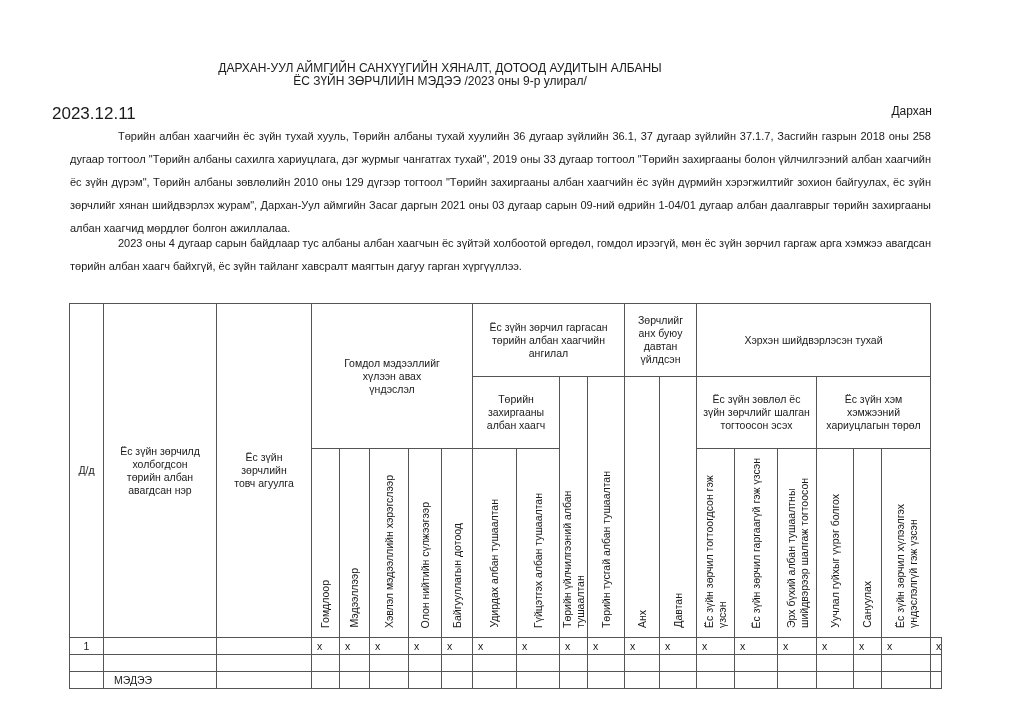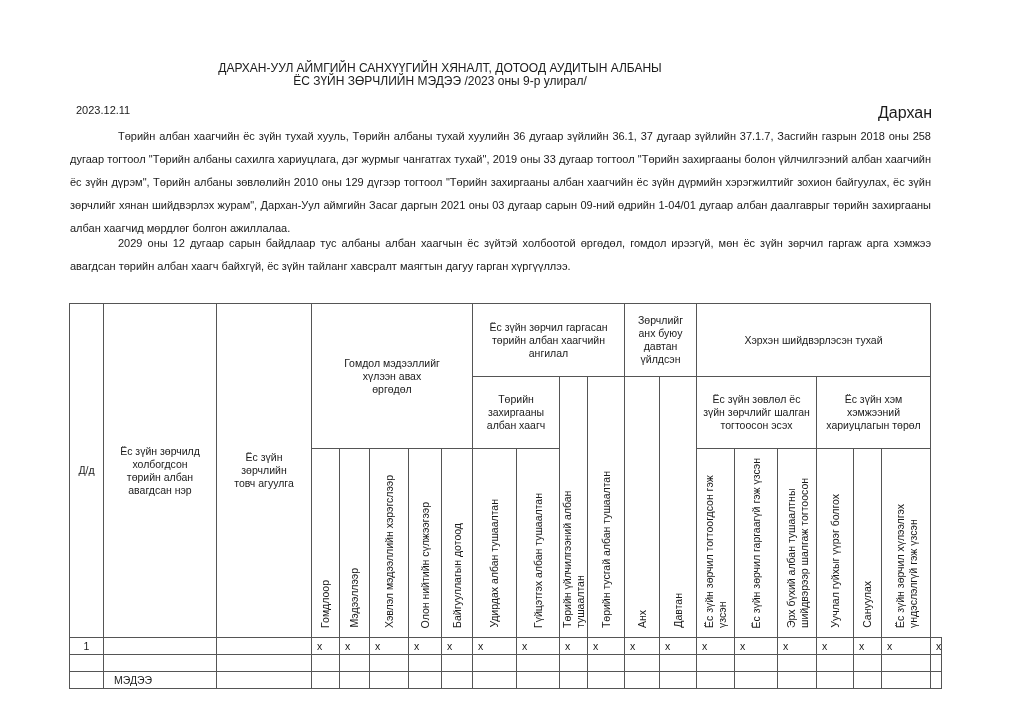--- a/index.html
+++ b/index.html
@@ -1,22 +1,22 @@
 <!DOCTYPE html>
 <html><head>
 <meta charset="utf-8">
 <style>
   html, body { margin: 0; padding: 0; background: #ffffff; }
   body { width: 1024px; height: 724px; position: relative; overflow: hidden;
          font-family: "Liberation Sans", sans-serif; color: #1a1a1a; }
   .title { position: absolute; left: 0; width: 880px; text-align: center; font-size: 12px; line-height: 13px; }
   .t1 { top: 62px; }
   .t2 { top: 75px; }
-  .date { position: absolute; left: 76px; top: 104px; font-size: 11px; }
-  .place { position: absolute; right: 92px; top: 104px; font-size: 16px; }
+  .date { position: absolute; left: 52px; top: 104px; font-size: 17px; }
+  .place { position: absolute; right: 92px; top: 104px; font-size: 12px; }
   .para { position: absolute; left: 69px; width: 861px; font-size: 11px; line-height: 23px;
           text-align: justify; text-indent: 48px; margin: 1px; }
   .p1 { top: 124px; }
   .p2 { top: 231px; }
   table.grid { position: absolute; left: 69px; top: 303px; border-collapse: collapse;
                table-layout: fixed; font-size: 10.5px; }
   table.grid td { border: 1px solid #555; padding: 0; text-align: center; vertical-align: middle;
                   line-height: 13px; overflow: hidden; }
   .vert { writing-mode: vertical-rl; transform: rotate(180deg); display: inline-block;
           text-align: left; white-space: normal; line-height: 12.5px; max-height: 178px; }
@@ -26,21 +26,21 @@
   .total { text-align: left !important; padding-left: 10px !important; }
 </style>
 </head>
 <body>
 
 <div class="title t1">ДАРХАН-УУЛ АЙМГИЙН САНХҮҮГИЙН ХЯНАЛТ, ДОТООД АУДИТЫН АЛБАНЫ</div>
 <div class="title t2">ЁС ЗҮЙН ЗӨРЧЛИЙН МЭДЭЭ /2023 оны 9-р улирал/</div>
 <div class="date">2023.12.11</div>
 <div class="place">Дархан</div>
 <p class="para p1">Төрийн албан хаагчийн ёс зүйн тухай хууль, Төрийн албаны тухай хуулийн 36 дугаар зүйлийн 36.1, 37 дугаар зүйлийн 37.1.7, Засгийн газрын 2018 оны 258 дугаар тогтоол "Төрийн албаны сахилга хариуцлага, дэг журмыг чангатгах тухай", 2019 оны 33 дугаар тогтоол "Төрийн захиргааны болон үйлчилгээний албан хаагчийн ёс зүйн дүрэм",  Төрийн албаны зөвлөлийн 2010 оны 129 дүгээр тогтоол "Төрийн захиргааны албан хаагчийн ёс зүйн дүрмийн хэрэгжилтийг зохион байгуулах, ёс зүйн зөрчлийг хянан шийдвэрлэх журам", Дархан-Уул аймгийн Засаг даргын 2021 оны 03 дугаар сарын 09-ний өдрийн 1-04/01 дугаар албан даалгаврыг төрийн захиргааны албан хаагчид мөрдлөг болгон ажиллалаа.</p>
-<p class="para p2">2029 оны 12 дугаар сарын байдлаар тус албаны албан хаагчын ёс зүйтэй холбоотой өргөдөл, гомдол ирээгүй, мөн ёс зүйн зөрчил гаргаж арга хэмжээ авагдсан төрийн албан хаагч байхгүй, ёс зүйн тайланг хавсралт маягтын дагуу гарган хүргүүллээ.</p>
+<p class="para p2">2023 оны 4 дугаар сарын байдлаар тус албаны албан хаагчын ёс зүйтэй холбоотой өргөдөл, гомдол ирээгүй, мөн ёс зүйн зөрчил гаргаж арга хэмжээ авагдсан төрийн албан хаагч байхгүй, ёс зүйн тайланг хавсралт маягтын дагуу гарган хүргүүллээ.</p>
 
 <table class="grid">
   <colgroup>
     <col style="width:34px">
       <col style="width:113px">
       <col style="width:95px">
     <col style="width:28px">
       <col style="width:30px">
       <col style="width:39px">
       <col style="width:33px">
@@ -56,21 +56,21 @@
       <col style="width:39px">
     <col style="width:37px">
       <col style="width:28px">
       <col style="width:49px">
   </colgroup>
   <tbody>
       <tr style="height:73px">
     <td rowspan="3">Д/д</td>
     <td rowspan="3" style="padding:0 10px">Ёс зүйн зөрчилд холбогдсон төрийн албан авагдсан нэр</td>
     <td rowspan="3" style="padding:0 16px">Ёс зүйн зөрчлийн товч агуулга</td>
-    <td colspan="5" rowspan="2" style="padding:0 30px">Гомдол мэдээллийг хүлээн авах өргөдөл</td>
+    <td colspan="5" rowspan="2" style="padding:0 30px">Гомдол мэдээллийг хүлээн авах үндэслэл</td>
     <td colspan="4" style="padding:0 4px">Ёс зүйн зөрчил гаргасан төрийн албан хаагчийн ангилал</td>
     <td colspan="2" style="padding:0 4px">Зөрчлийг анх буюу давтан үйлдсэн</td>
     <td colspan="6">Хэрхэн шийдвэрлэсэн тухай</td>
   </tr>
   <tr style="height:57px">
     <td colspan="2" style="padding:16px 6px">Төрийн захиргааны албан хаагч</td>
     <td rowspan="2" class="vcell"><span class="vert">Төрийн үйлчилгээний албан тушаалтан</span></td>
     <td rowspan="2" class="vcell"><span class="vert">Төрийн тусгай албан тушаалтан</span></td>
     <td rowspan="2" class="vcell"><span class="vert">Анх</span></td>
     <td rowspan="2" class="vcell"><span class="vert">Давтан</span></td>

